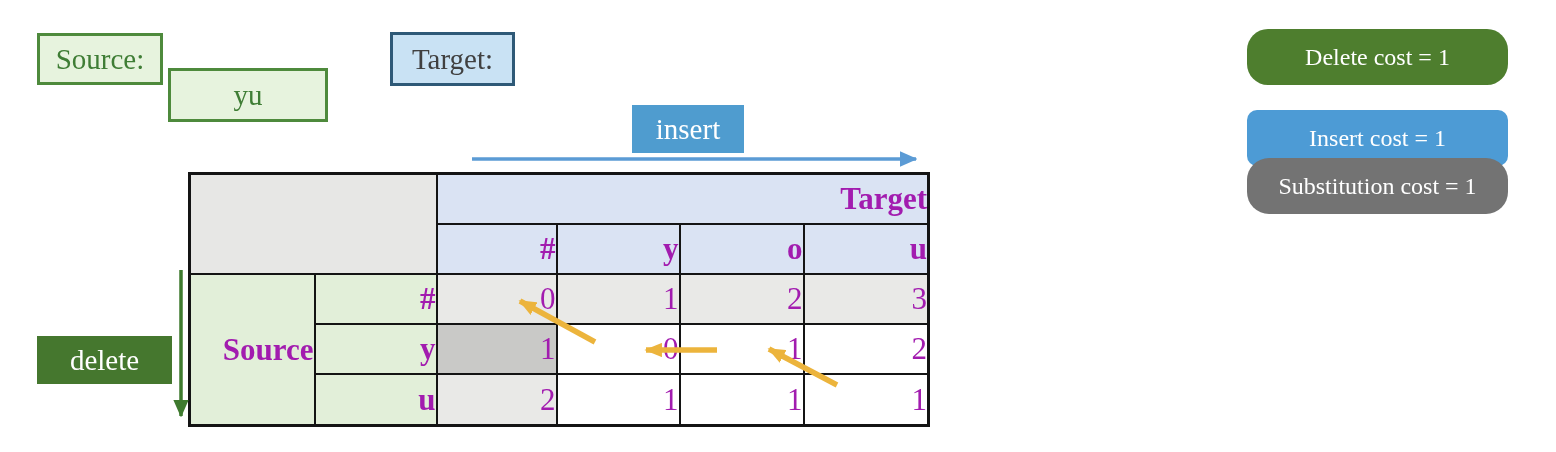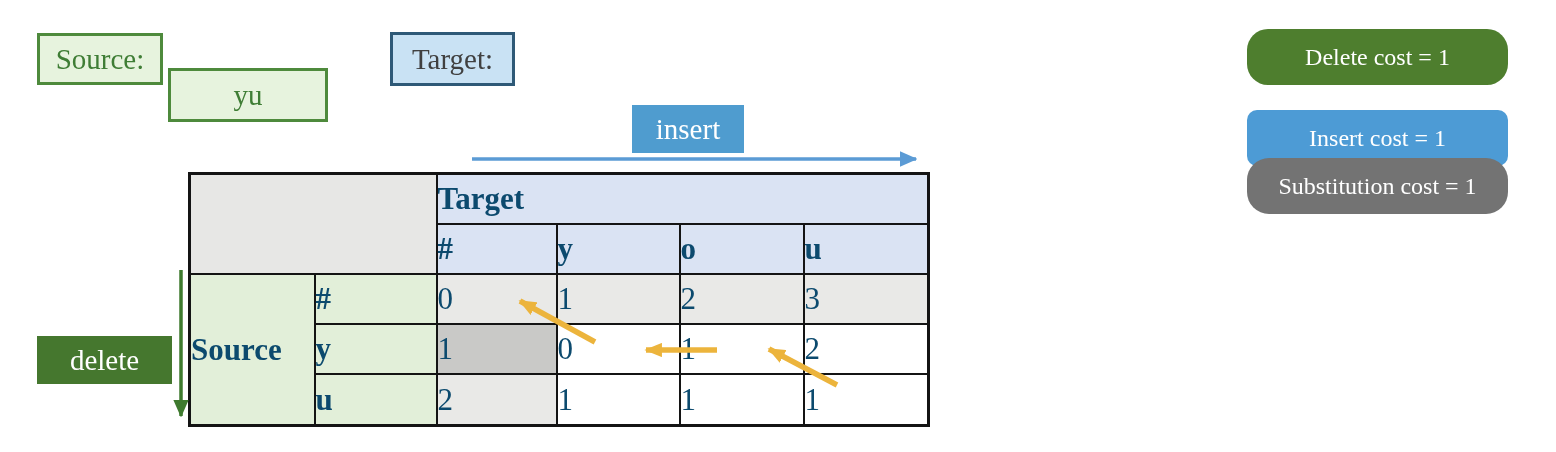--- a/index.html
+++ b/index.html
@@ -20,22 +20,22 @@
   .oplabel{position:absolute;display:flex;align-items:center;justify-content:center;
     color:#ffffff;font-size:29px;box-sizing:border-box;}
   .insert-label{left:632px;top:105px;width:112px;height:48px;background:#4f9ccf;}
   .delete-label{left:37px;top:336px;width:135px;height:48px;background:#45772e;}
   
   table.matrix{
     position:absolute;left:188px;top:172px;width:739px;height:252px;
     border-collapse:collapse;table-layout:fixed;border:3px solid #141414;
   }
   table.matrix td{
-    border:2px solid #141414;text-align:left;vertical-align:middle;padding:0;
-    font-size:31px;color:#0c4a6e;line-height:1;
+    border:2px solid #141414;text-align:right;vertical-align:middle;padding:0;
+    font-size:31px;color:#a21caf;line-height:1;
   }
   td.corner{background:#e7e7e5;}
   td.thead{background:#dae3f3;color:#7b3333;font-weight:bold;font-size:28px;}
   td.tchar{background:#dae3f3;color:#7b3333;font-weight:bold;font-size:28px;}
   td.shead{background:#e2efd9;color:#7b3333;font-weight:bold;font-size:28px;}
   td.schar{background:#e2efd9;color:#7b3333;font-weight:bold;font-size:28px;}
   td.cell-gray{background:#e9e9e7;}
   td.cell-darkgray{background:#c9c9c7;}
   td.cell-white{background:#ffffff;}
   

